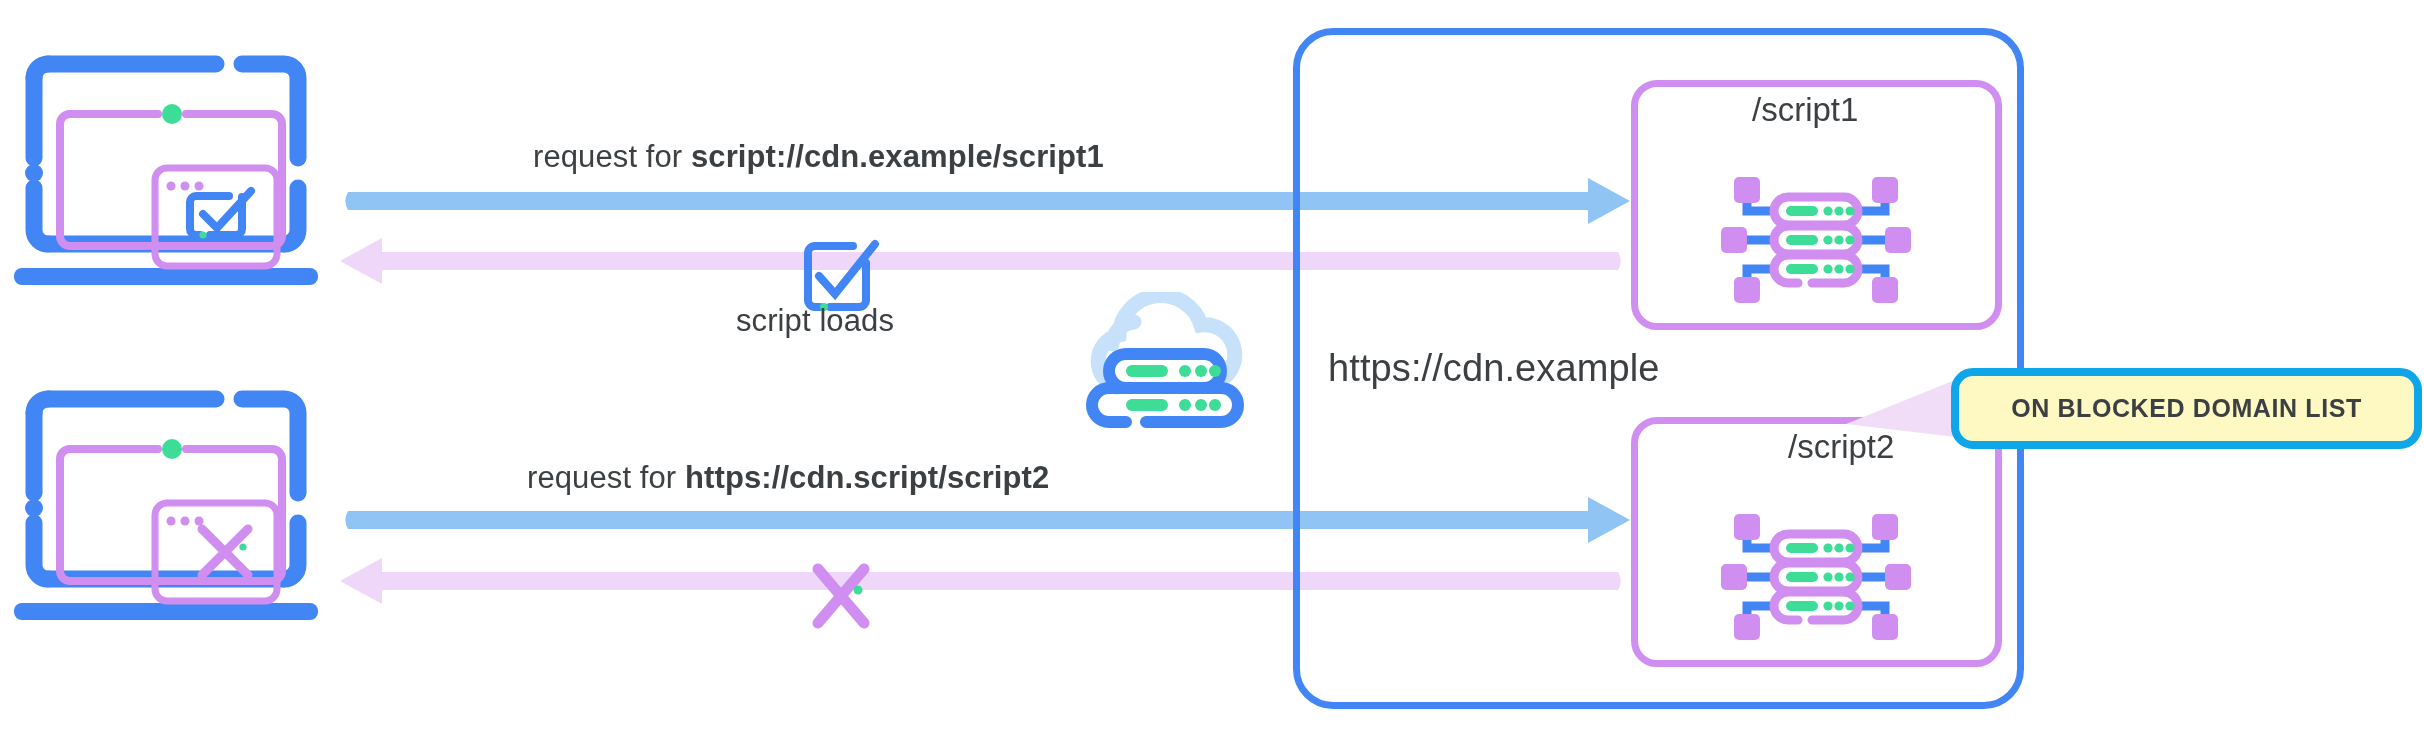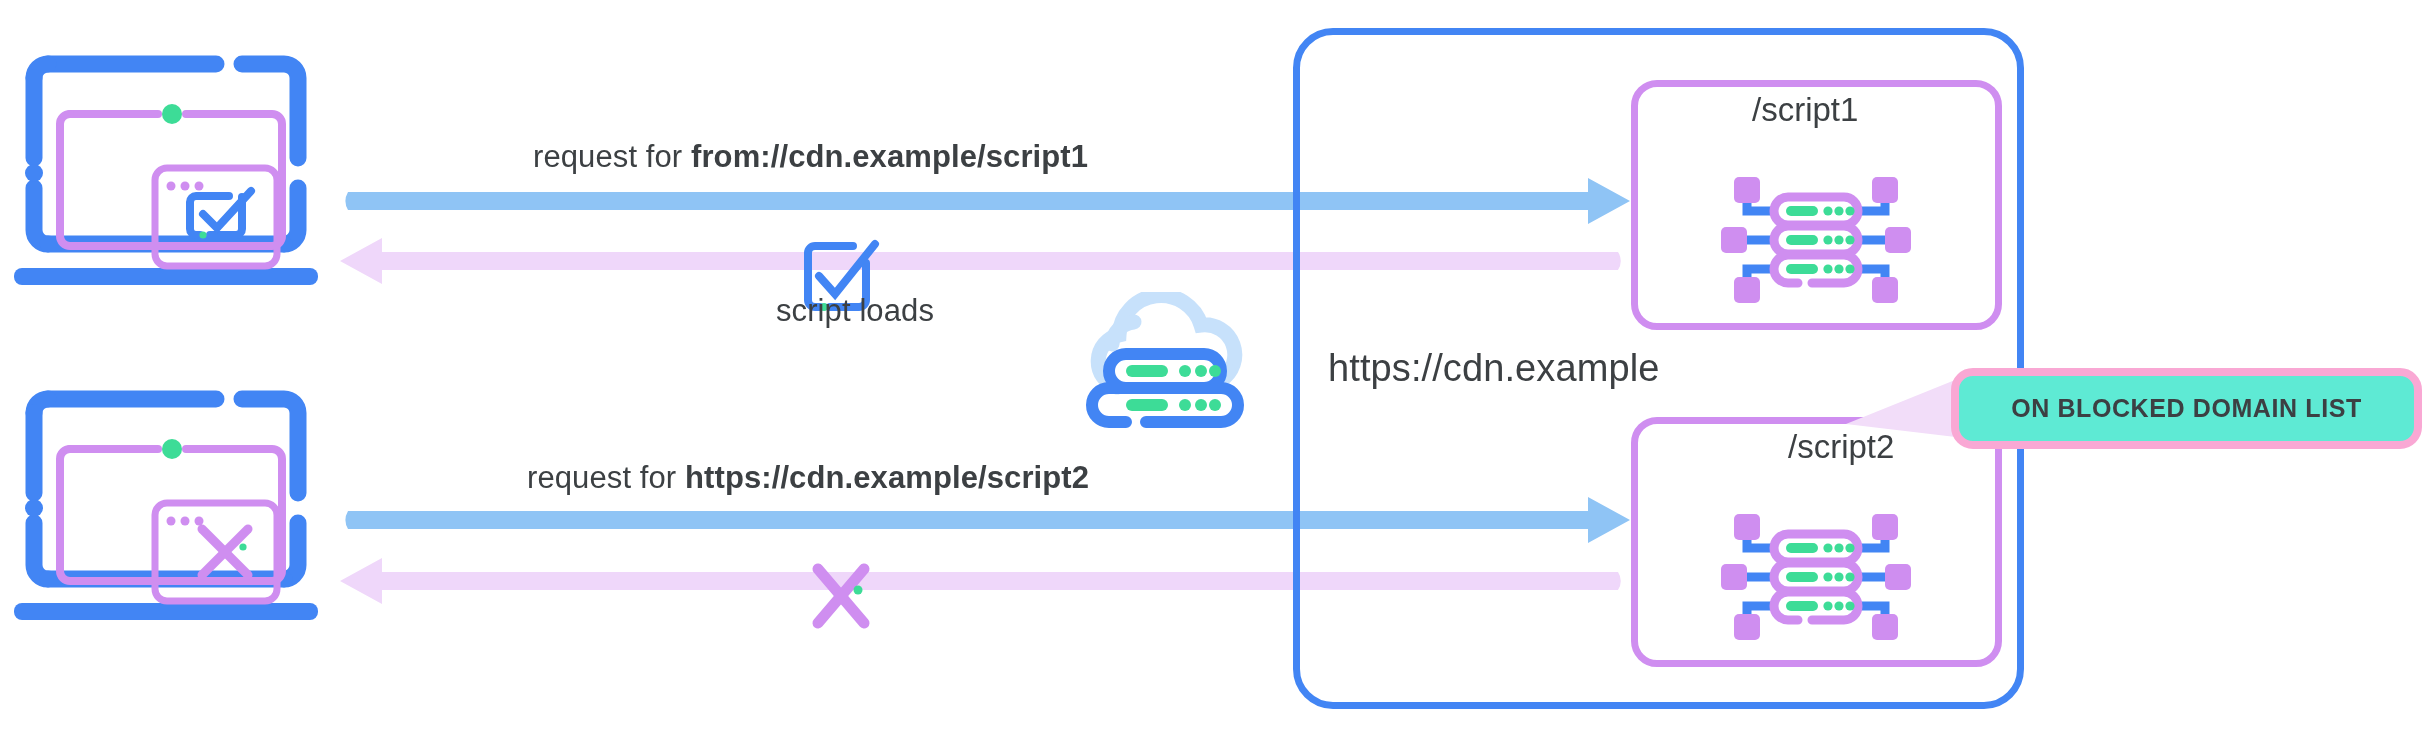--- a/index.html
+++ b/index.html
@@ -26,21 +26,21 @@
     color: #3c4043;
     font-size: 31px;
     line-height: 1.2;
     white-space: nowrap;
     letter-spacing: 0.1px;
   }
   .lbl b { font-weight: 700; color: #3c4043; }
 
   .lbl-req1 { left: 533px; top: 138px; }
   .lbl-req2 { left: 527px; top: 459px; }
-  .lbl-loads { left: 736px; top: 292px; margin-left: 40px; }
+  .lbl-loads { left: 736px; top: 302px; }
   .lbl-blocked { left: 625px; top: 638px; }
 
   .lbl-cdn {
     left: 1328px;
     top: 346px;
     font-size: 38px;
     color: #3c4043;
   }
 
   .lbl-script {
@@ -75,22 +75,22 @@
   .script-box-1 { left: 1631px; top: 80px; width: 371px; height: 250px; }
   .script-box-2 { left: 1631px; top: 417px; width: 371px; height: 250px; }
 
   
   .callout {
     position: absolute;
     left: 1951px;
     top: 368px;
     width: 471px;
     height: 81px;
-    background: #5eead4;
-    border: 8px solid #f9a8d4;
+    background: #fef9c3;
+    border: 8px solid #0ea5e9;
     border-radius: 22px;
     box-sizing: border-box;
     display: flex;
     align-items: center;
     justify-content: center;
   }
   .callout-text {
     font-size: 25px;
     font-weight: 700;
     color: #3c4043;
@@ -365,23 +365,23 @@
 
   <svg class="abs callout-tail" width="140" height="100" viewBox="0 0 140 100" xmlns="http://www.w3.org/2000/svg">
     <path d="M120 6 L6 52 L124 66 Z" fill="#f2ddf9"></path>
   </svg>
 
   <div class="abs callout">
     <span class="callout-text">ON BLOCKED DOMAIN LIST</span>
   </div>
 
   <div class="lbl lbl-req1">
-    <span>request for </span><b>from://cdn.example/script1</b>
+    <span>request for </span><b>script://cdn.example/script1</b>
   </div>
 
   <div class="lbl lbl-loads">script loads</div>
 
   <div class="lbl lbl-req2">
-    <span>request for </span><b>https://cdn.example/script2</b>
+    <span>request for </span><b>https://cdn.script/script2</b>
   </div>
 
 
 </div>
 
 </body></html>

